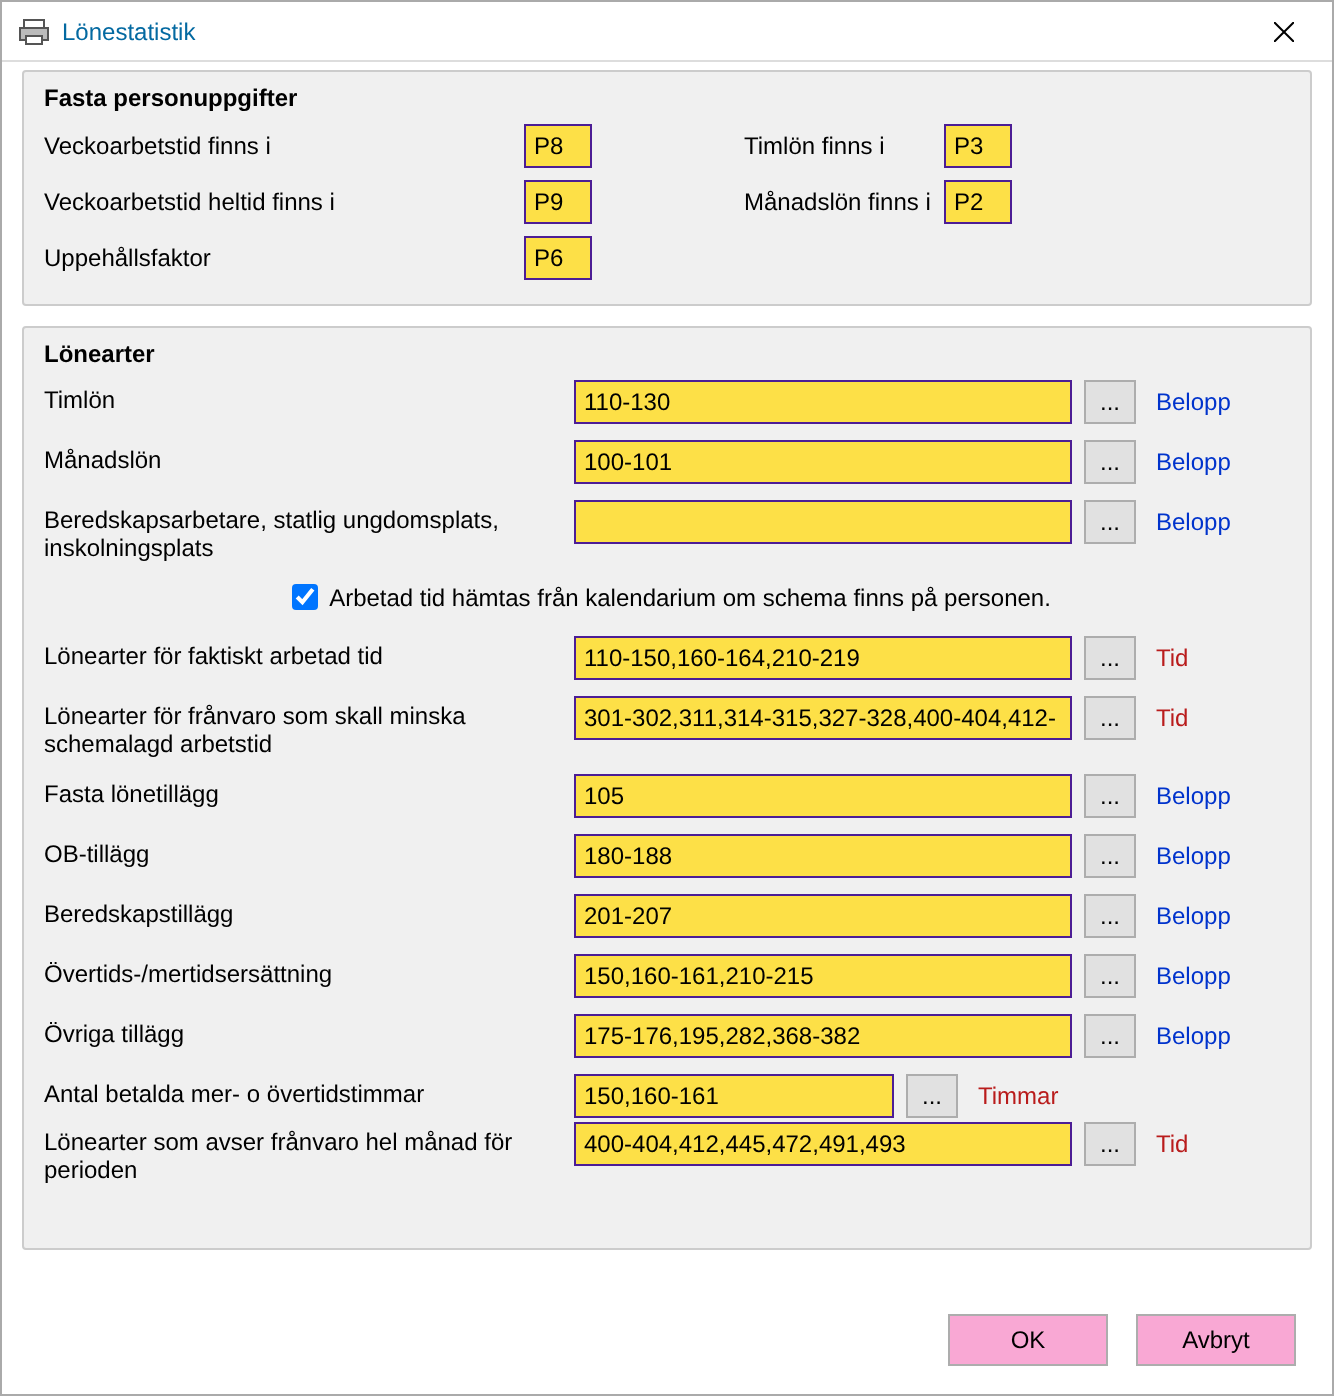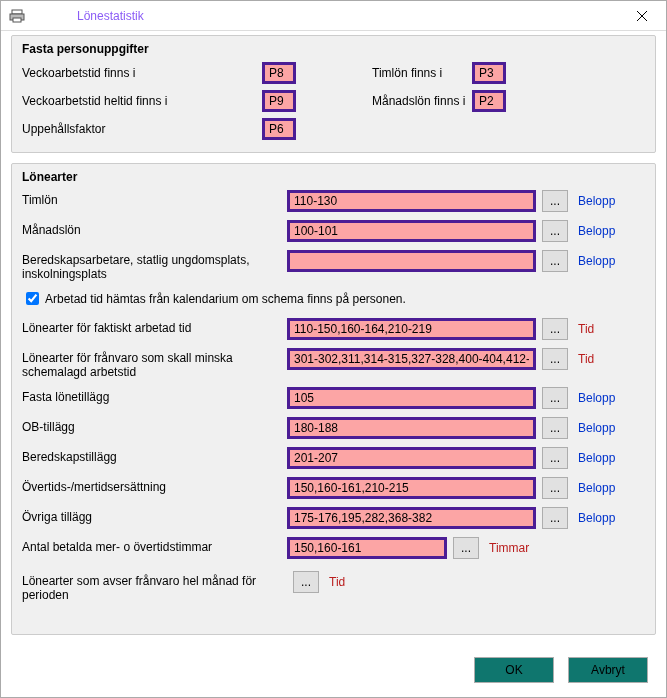--- a/index.html
+++ b/index.html
@@ -28,22 +28,21 @@
   }
   .titlebar .icon {
     width: 16px; height: 16px;
     margin-right: 6px;
     display: inline-flex;
     align-items: center; justify-content: center;
   }
   .titlebar .title {
     flex: 1;
     font-size: 12px;
-    color: #8b5cf6;
-    margin-left: 46px;
+    color: #0369a1;
   }
   .titlebar .close {
     width: 40px; height: 28px;
     display: flex; align-items: center; justify-content: center;
     cursor: pointer;
   }
   .titlebar .close svg { width: 10px; height: 10px; }
   .content {
     flex: 1;
     padding: 4px 10px 0 10px;
@@ -66,22 +65,22 @@
     color: #000;
     margin-bottom: 4px;
     display: block;
     background: transparent;
   }
   .col-small-input { width: 34px; }
   input[type=text] {
     font-family: inherit;
     font-size: 12px;
     padding: 2px 4px;
-    border: 3px solid #4c1d95;
-    background: #fca5a5;
+    border: 1px solid #4c1d95;
+    background: #fde047;
     height: 22px;
   }
   .wide-input { width: 249px; }
   .btn-ellipsis {
     width: 26px; height: 22px;
     border: 1px solid #adadad;
     background: #e1e1e1;
     font-size: 12px;
     cursor: pointer;
     padding: 0;
@@ -90,20 +89,21 @@
   .tag {
     margin-left: 10px;
     font-size: 12px;
   }
   .tag-blue { color: #0033cc; }
   .tag-red { color: #b91c1c; }
   .checkbox-row {
     display: flex;
     align-items: center;
     margin: 4px 0 10px 0;
+    justify-content: center;
   }
   .checkbox-row input { margin-right: 6px; }
   .section2-row {
     display: flex;
     align-items: flex-start;
     margin-bottom: 8px;
   }
   .section2-row .lbl {
     flex: 0 0 265px;
     padding-top: 3px;
@@ -125,21 +125,21 @@
     align-items: center;
     justify-content: flex-end;
     padding: 0 18px;
     gap: 14px;
     background: #fff;
   }
   .btn {
     min-width: 80px;
     height: 26px;
     border: 1px solid #adadad;
-    background: #0f766e;
+    background: #f9a8d4;
     cursor: pointer;
     font-family: inherit;
     font-size: 12px;
   }
 </style>
 </head>
 <body>
 
 <div class="window">
   <div class="titlebar">
@@ -272,32 +272,33 @@
 
       <div class="section2-row">
         <span class="lbl">Övriga tillägg</span>
         <div class="ctrls">
           <input type="text" class="wide-input" value="175-176,195,282,368-382" style="">
           <button class="btn-ellipsis">...</button>
           <span class="tag tag-blue">Belopp</span>
         </div>
       </div>
 
-      <div class="section2-row" style="margin-bottom:12px;">
+      <div class="section2-row" style="margin-bottom:2px;">
         <span class="lbl">Antal betalda mer- o övertidstimmar</span>
         <div class="ctrls">
           <input type="text" class="wide-input" style="width: 160px;" value="150,160-161">
           <button class="btn-ellipsis">...</button>
           <span class="tag tag-red">Timmar</span>
         </div>
       </div>
 
       <div class="section2-row">
         <span class="lbl">Lönearter som avser frånvaro hel månad för perioden</span>
         <div class="ctrls">
+          <input type="text" class="wide-input" value="400-404,412,445,472,491,493" style="">
           <button class="btn-ellipsis">...</button>
           <span class="tag tag-red">Tid</span>
         </div>
       </div>
 
     </div>
   </div>
 
   <div class="footer">
     <button class="btn">OK</button>

